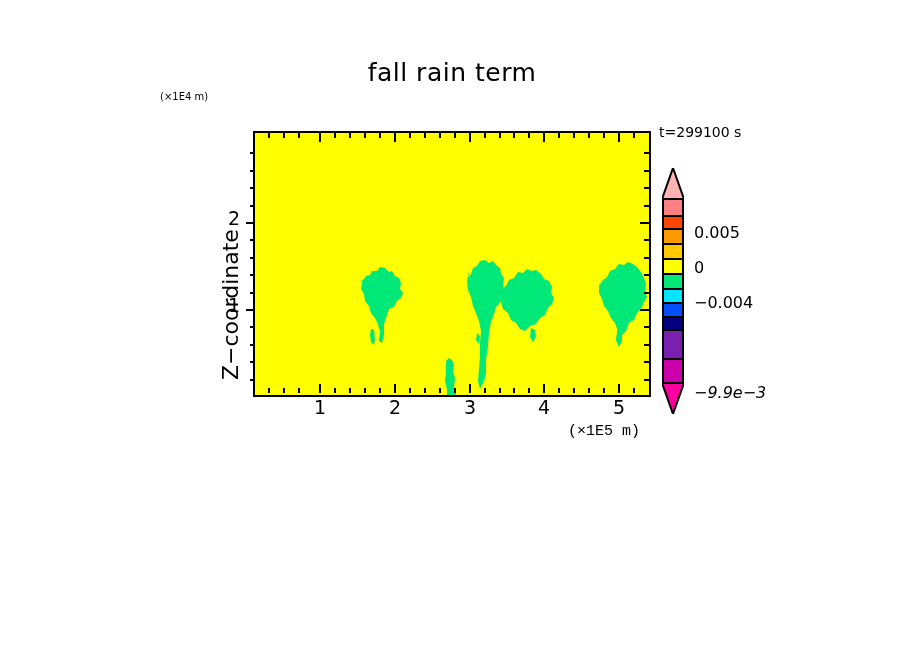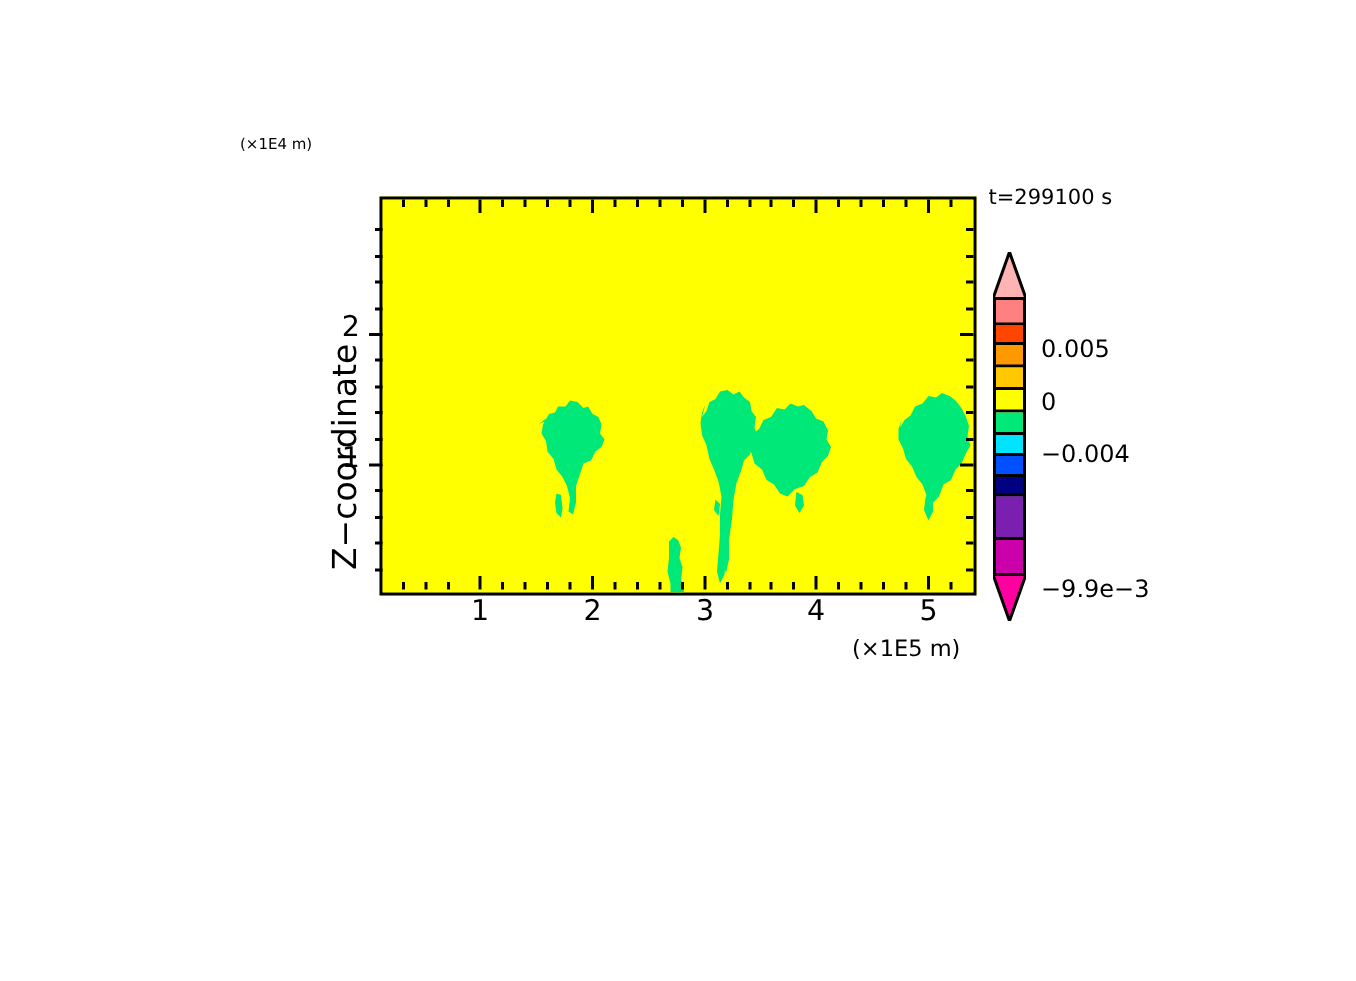--- a/index.html
+++ b/index.html
@@ -44,20 +44,21 @@
     top: 91px;
     font-size: 10px;
     white-space: nowrap;
   }
   .xlabel-unit {
     position: absolute;
     left: 568px;
     top: 423px;
     font-size: 15px;
     white-space: nowrap;
+    font-family: Liberation Mono, monospace;
   }
 
   
   .time-annotation {
     position: absolute;
     left: 659px;
     top: 124px;
     font-size: 14px;
     white-space: nowrap;
   }
@@ -162,20 +163,21 @@
     font-size: 16px;
     white-space: nowrap;
     left: 694px;
   }
 </style>
 </head>
 <body>
 
 <div class="plot-root">
 
+  <div class="title">fall rain term</div>
 
   <div class="ylabel-unit">(×1E4 m)</div>
 
   <div class="time-annotation">t=299100 s</div>
 
   <div class="plot-frame">
     <svg class="field-canvas" viewBox="0 0 394 262" preserveAspectRatio="none">
       <rect x="0" y="0" width="394" height="262" fill="#ffff00"></rect>
       <g fill="#00e878">
         <path d="M104 150 l4 -2 l3 -5 l4 -1 l2 -4 l5 0 l3 -4 l5 1 l4 4 l3 -1 l3 5
@@ -336,15 +338,15 @@
     </div>
 
     <svg class="cbar-arrow bottom" viewBox="0 0 22 31" preserveAspectRatio="none">
       <polygon points="0,0 22,0 11,31" fill="#ff00a0" stroke="#000000" stroke-width="2"></polygon>
     </svg>
   </div>
 
   <div class="cbar-label" style="top:223px;">0.005</div>
   <div class="cbar-label" style="top:258px;">0</div>
   <div class="cbar-label" style="top:293px;">−0.004</div>
-  <div class="cbar-label" style="top:383px;">−9.9e−3</div>
+  <div class="cbar-label" style="top:383px;font-style:italic;">−9.9e−3</div>
 
 </div>
 
 </body></html>

